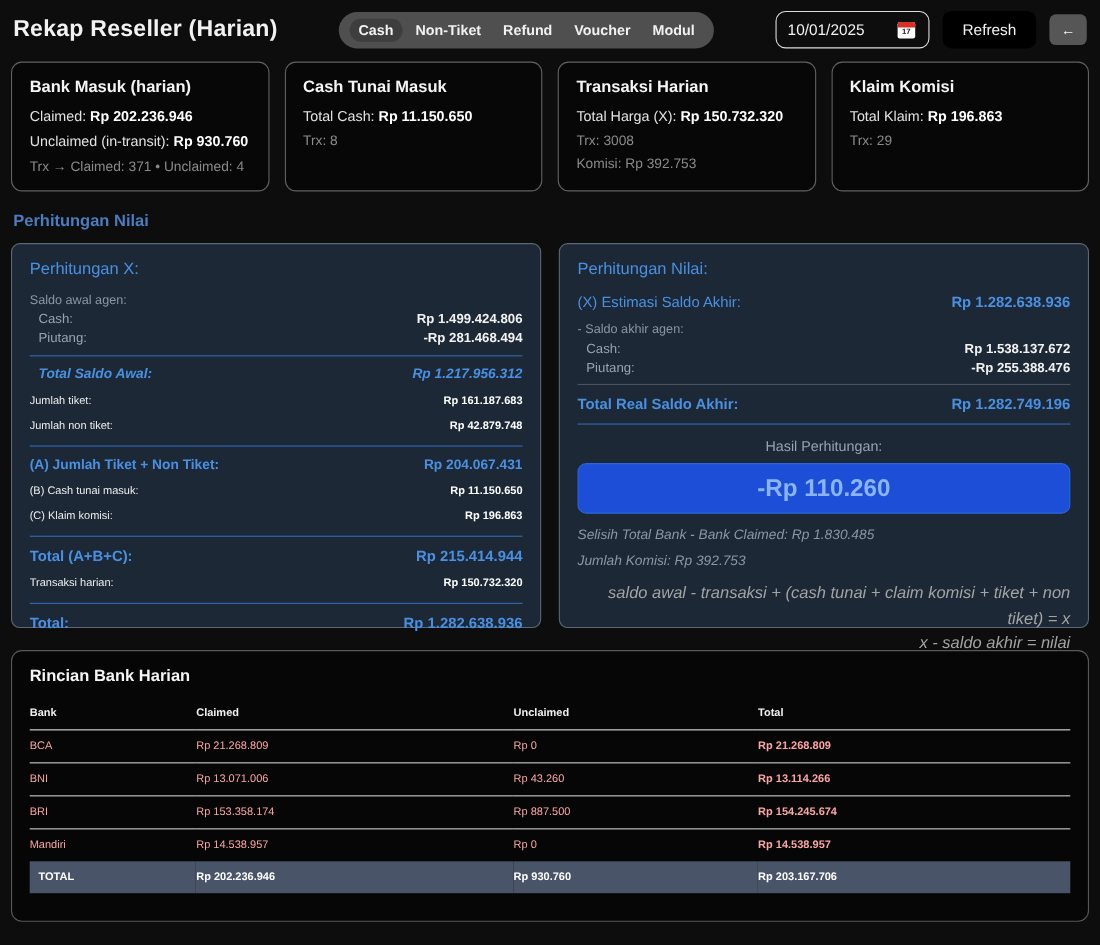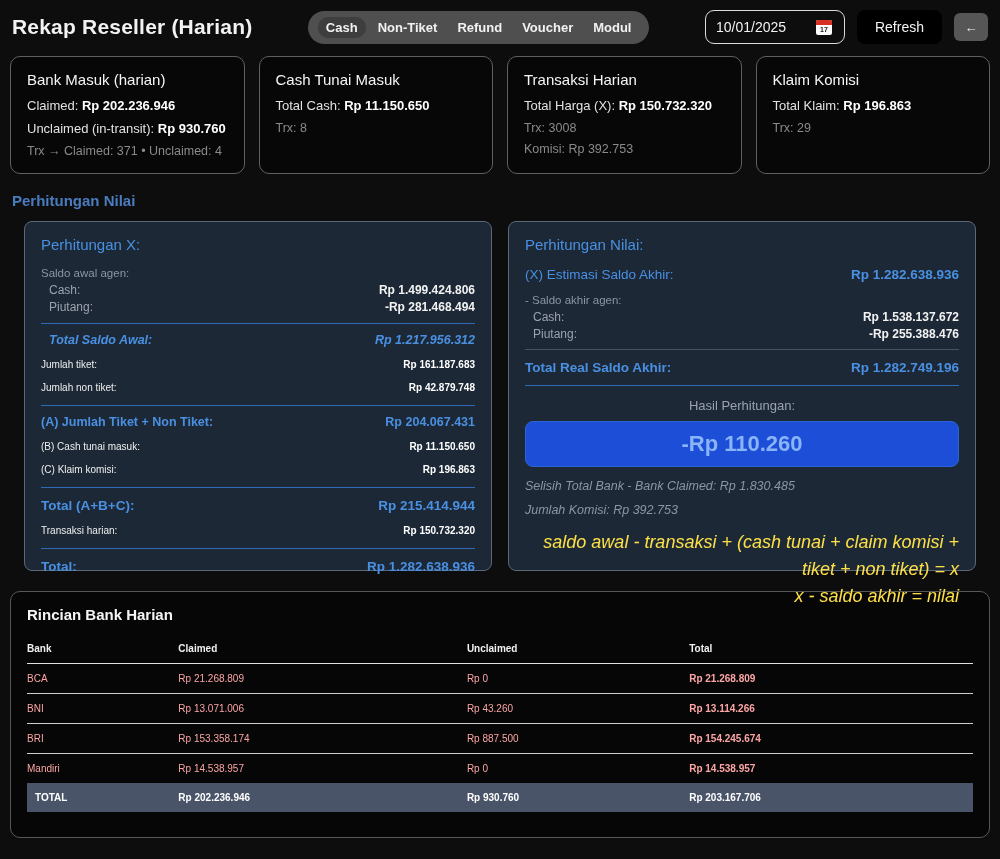--- a/index.html
+++ b/index.html
@@ -55,34 +55,34 @@
 
   
   .cards {
     display:grid; grid-template-columns:repeat(4,1fr); gap:14px;
     margin:4px 10px 0 10px;
   }
   .card {
     background:#070707; border:1px solid #606060; border-radius:10px;
     padding:14px 16px; height:118px;
   }
-  .card-title { font-size:15px; font-weight:normal; color:#f5f5f5; margin-bottom:10px; }
+  .card-title { font-size:15px; font-weight:bold; color:#f5f5f5; margin-bottom:10px; }
   .card-row { font-size:13px; color:#e2e2e2; margin-bottom:8px; }
   .card-row b { color:#fff; }
   .card-muted { font-size:12.5px; color:#8a8a8a; margin-bottom:7px; }
 
   
   .section-title {
     color:#4a7dbf; font-size:15px; font-weight:bold;
     margin:18px 10px 12px 12px;
   }
 
   
   .panels {
-    display:grid; grid-template-columns:1fr 1fr; gap:16px; margin:0 24px;
+    display:grid; grid-template-columns:1fr 1fr; gap:16px; margin:0 10px;
   }
   .panel {
     background:#1c2836; border:1px solid #5a6878; border-radius:8px;
     padding:14px 16px; height:350px;
   }
   .panel-title { color:#4a90e2; font-size:15px; margin-bottom:14px; }
   .prow { display:flex; justify-content:space-between; align-items:baseline; }
   .muted-sm { font-size:11.5px; color:#8d95a3; margin-bottom:4px; }
   .sub { font-size:12px; color:#9aa2ae; padding-left:8px; margin:3px 0; }
   .sub .val { color:#f2f2f2; font-weight:bold; }
@@ -94,21 +94,21 @@
   .row-normal .val { font-weight:bold; color:#fff; }
   .row-blue-sm { font-size:12.5px; font-weight:bold; color:#4a90e2; margin:8px 0 12px 0; }
   .row-blue { font-size:13.5px; font-weight:bold; color:#4a90e2; margin:10px 0; }
   .hasil-label { text-align:center; font-size:13px; color:#9aa2ae; margin:12px 0 8px 0; }
   .hasil-box {
     background:#1d4ed8; border:1.5px solid #2b66d9; border-radius:8px;
     text-align:center; padding:9px 16px; margin-bottom:12px;
   }
   .hasil-value { color:#8ab4f8; font-size:22px; font-weight:bold; }
   .note-italic { font-size:12.5px; font-style:italic; color:#8d95a3; margin:10px 0; }
-  .formula { font-size:18px; font-style:italic; color:#fde047; text-align:right; margin-top:12px; line-height:1.5; }
+  .formula { font-size:15px; font-style:italic; color:#a3a3a3; text-align:right; margin-top:12px; line-height:1.5; }
 
   
   .bank-card {
     margin:20px 10px 0 10px; background:#060606; border:1px solid #585858;
     border-radius:10px; padding:14px 16px 14px 16px; height:247px;
   }
   .bank-title { font-size:15px; font-weight:bold; color:#f5f5f5; margin-bottom:14px; }
   table.bank { width:100%; border-collapse:collapse; font-size:10px; }
   table.bank th {
     text-align:left; font-weight:bold; color:#f0f0f0; padding:6px 0 9px 0;

